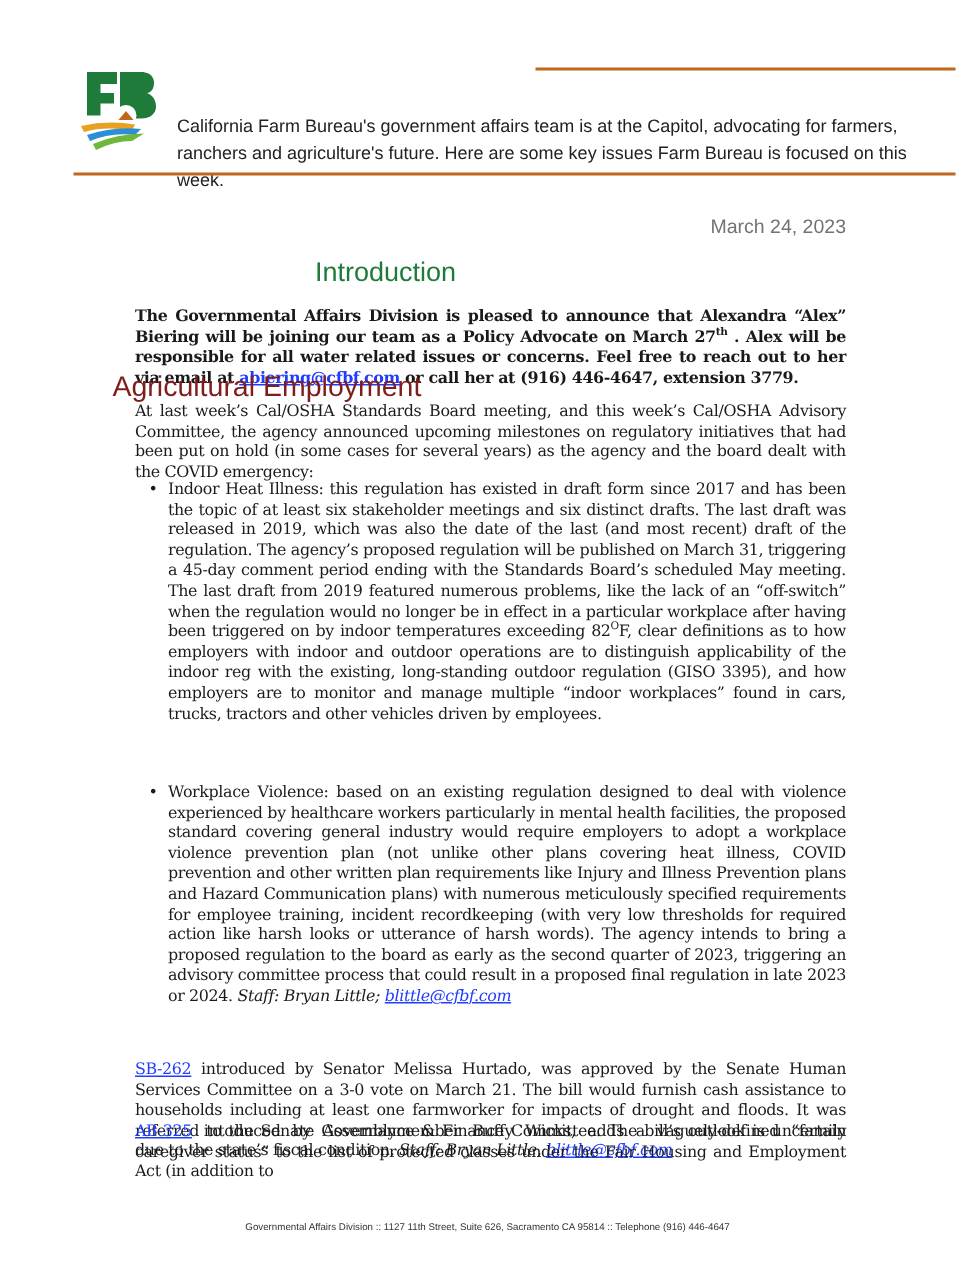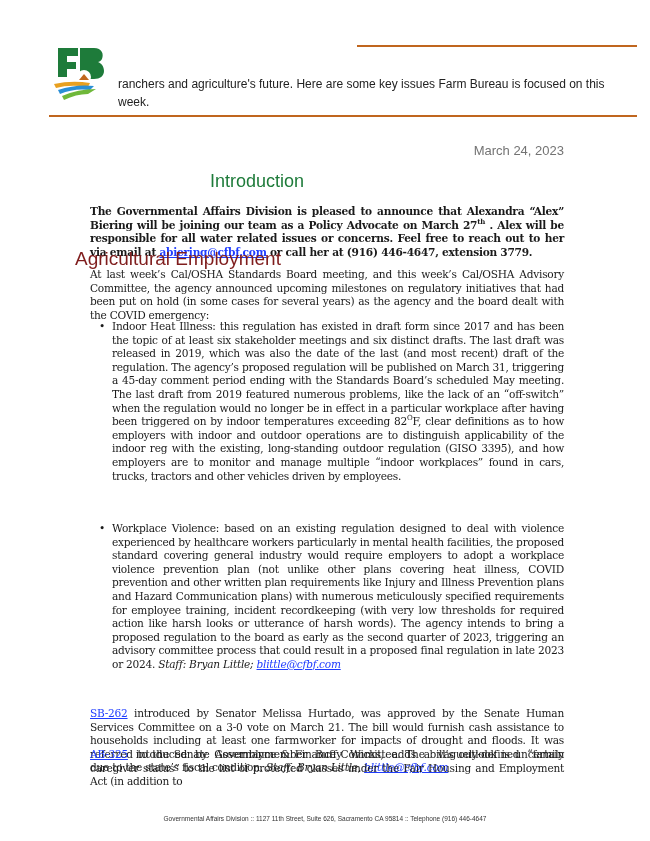--- a/index.html
+++ b/index.html
@@ -31,20 +31,21 @@
     <path d="M6 4 H26 V12 H15 V18 H24 V25 H15 V33 H6 Z" fill="#1e7b3a"></path>
     <path d="M28 4 H42 C50 4 52 10 50 15 C49 17 47 18 46 18 C49 19 52 22 52 27 C52 32 48 35 42 35 H28 Z" fill="#1e7b3a"></path>
     <circle cx="32" cy="33" r="7" fill="#ffffff"></circle>
     <path d="M27 36 L32 30 L37 36 Z" fill="#c0661e"></path>
     <path d="M2 40 Q20 36 38 39 L36 43 Q18 40 4 44 Z" fill="#e8a020"></path>
     <path d="M6 46 Q24 40 42 42 L38 46 Q22 44 8 50 Z" fill="#2a8fd6"></path>
     <path d="M10 52 Q26 45 44 45 L36 50 Q24 50 12 56 Z" fill="#6fb83a"></path>
   </svg>
   <div class="rule-top"></div>
   <div class="tagline">
+    <div>California Farm Bureau's government affairs team is at the Capitol, advocating for farmers,</div>
     <div>ranchers and agriculture's future. Here are some key issues Farm Bureau is focused on this week.</div>
   </div>
   <div class="rule-bottom"></div>
 </div>
 
 <div class="date">March 24, 2023</div>
 
 <div class="intro-heading">Introduction</div>
 
 <div class="para" style="top:205px;font-weight:bold;">

